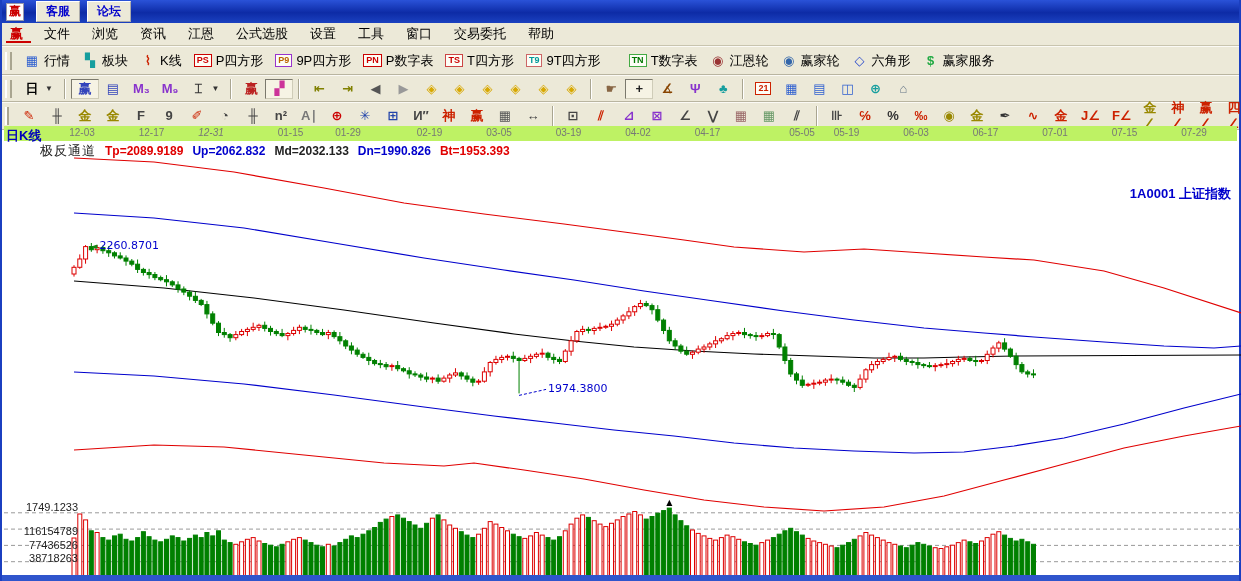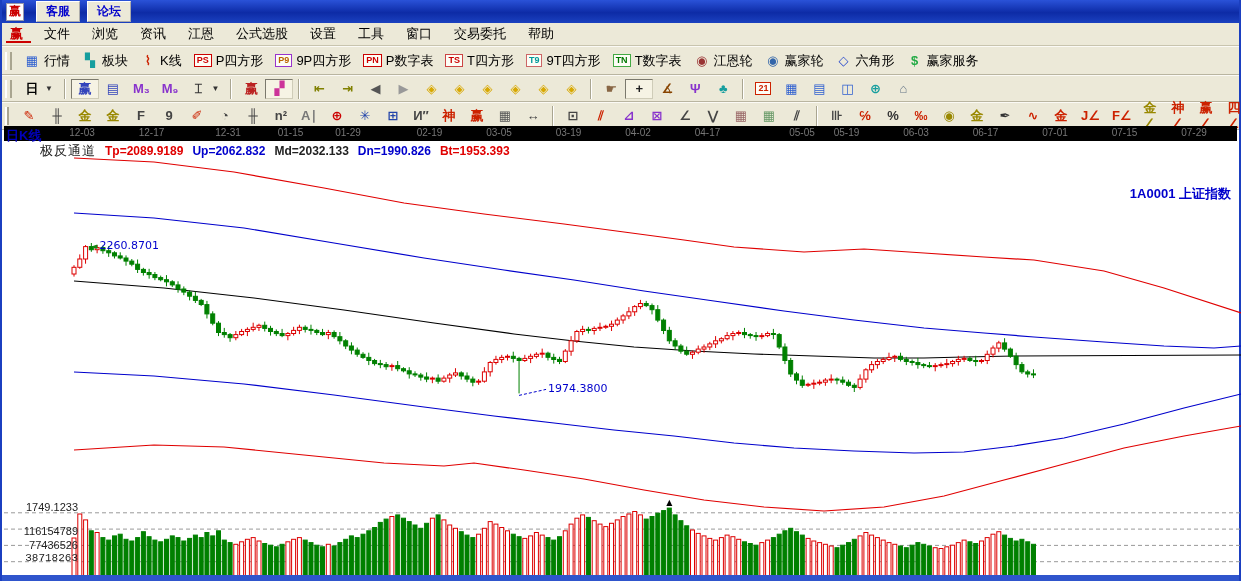--- a/index.html
+++ b/index.html
@@ -26,21 +26,21 @@
   .tb-handle{width:3px;height:18px;border-left:2px solid #fff;border-right:2px solid #a9a590;margin:0 6px 0 3px;}
   .tb-sep{width:0;height:20px;border-left:1px solid #a9a590;border-right:1px solid #fff;margin:0 5px;}
   .tb-btn{display:inline-flex;align-items:center;gap:4px;padding:1px 5px;font-size:13px;color:#000;border:1px solid transparent;}
   .tb-btn.pressed{background:#f6f3e4;border:1px inset #cfccb8;}
   .tb-icon{min-width:16px;height:16px;display:inline-flex;align-items:center;justify-content:center;
     font-size:13px;font-weight:bold;line-height:16px;}
   .tb-badge{font-size:9px;font-weight:bold;border:1px solid;padding:0 2px;line-height:11px;background:#fdfdf6;}
   .tb-arrow{font-size:8px;color:#333;margin-left:1px;}
   .tb-label{font-size:13px;white-space:nowrap;}
   
-  #datestrip{position:absolute;left:2px;right:2px;top:126px;height:15px;background:#000000;}
+  #datestrip{position:absolute;left:2px;right:2px;top:126px;height:15px;background:#bef264;}
   .date-tick{position:absolute;top:1px;width:44px;text-align:center;font-size:10px;color:#777;}
   #period-label{position:absolute;left:4px;top:127px;color:#0000bb;font-weight:bold;font-size:13px;z-index:5;}
   
   #chart{position:absolute;left:2px;right:2px;top:141px;height:434px;background:#fff;}
   #chart svg{position:absolute;left:0;top:0;}
   #info-line{position:absolute;left:36px;top:1px;display:flex;gap:9px;align-items:baseline;white-space:nowrap;z-index:4;}
   #indicator-name{font-size:13px;color:#222;letter-spacing:1px;}
   .ind-val{font-size:12px;font-weight:bold;}
   #symbol-label{position:absolute;right:6px;top:0;color:#0000cc;font-weight:bold;font-size:13px;z-index:4;margin-top:44px;}
   .vol-label{position:absolute;left:0;width:74px;text-align:right;font-size:11px;color:#222;z-index:4;}
@@ -99,21 +99,21 @@
       </span>
       <span class="tb-btn">
         <span class="tb-badge" style="border-color: rgb(204, 68, 68); color: rgb(204, 0, 0);">TS</span>
         <span class="tb-label">T四方形</span>
       </span>
       <span class="tb-btn">
         <span class="tb-badge" style="border-color: rgb(204, 102, 102); color: rgb(0, 153, 153);">T9</span>
         <span class="tb-label">9T四方形</span>
       </span>
       <span class="tb-btn">
-        <span class="tb-badge" style="border-color: rgb(68, 170, 68); color: rgb(0, 119, 0);">TN</span>
+        <span class="tb-badge" style="border-color: rgb(68, 170, 68); color: rgb(0, 119, 0); margin-left: 16px;">TN</span>
         <span class="tb-label">T数字表</span>
       </span>
       <span class="tb-btn">
         <span class="tb-icon" style="color: rgb(153, 51, 51);">◉</span>
         <span class="tb-label">江恩轮</span>
       </span>
       <span class="tb-btn">
         <span class="tb-icon" style="color: rgb(51, 102, 170);">◉</span>
         <span class="tb-label">赢家轮</span>
       </span>
@@ -354,21 +354,21 @@
         <span class="tb-icon" style="color: rgb(204, 34, 0);">赢∠</span>
       </span>
       <span class="tb-btn">
         <span class="tb-icon" style="color: rgb(204, 34, 0);">四∠</span>
       </span>
     </div>
 
   <div id="datestrip">
       <span class="date-tick" style="left: 56px;">12-03</span>
       <span class="date-tick" style="left: 125.5px;">12-17</span>
-      <span class="date-tick" style="left: 202px;">12-31</span>
+      <span class="date-tick" style="left: 185px; font-style: italic;">12-31</span>
       <span class="date-tick" style="left: 264.5px;">01-15</span>
       <span class="date-tick" style="left: 322px;">01-29</span>
       <span class="date-tick" style="left: 403.5px;">02-19</span>
       <span class="date-tick" style="left: 473px;">03-05</span>
       <span class="date-tick" style="left: 542.5px;">03-19</span>
       <span class="date-tick" style="left: 612px;">04-02</span>
       <span class="date-tick" style="left: 681.5px;">04-17</span>
       <span class="date-tick" style="left: 776px;">05-05</span>
       <span class="date-tick" style="left: 820.5px;">05-19</span>
       <span class="date-tick" style="left: 890px;">06-03</span>
@@ -385,21 +385,21 @@
     <span class="ind-val" style="color: rgb(224, 0, 0);">Tp=2089.9189</span>
         <span class="ind-val" style="color: rgb(0, 0, 204);">Up=2062.832</span>
         <span class="ind-val" style="color: rgb(34, 34, 34);">Md=2032.133</span>
         <span class="ind-val" style="color: rgb(0, 0, 204);">Dn=1990.826</span>
         <span class="ind-val" style="color: rgb(224, 0, 0);">Bt=1953.393</span>
       </div>
     <span id="symbol-label">1A0001  上证指数</span>
   <span class="vol-label" style="top: 360px;">1749.1233</span>
       <span class="vol-label" style="top: 384px;">116154789</span>
       <span class="vol-label" style="top: 398px;">77436526</span>
-      <span class="vol-label" style="top: 411px; font-family: Liberation Mono, monospace;">38718263</span>
+      <span class="vol-label" style="top: 411px;">38718263</span>
       <svg width="1237" height="434" viewBox="0 0 1237 434">
         <line x1="0" y1="420.7" x2="1237" y2="420.7" stroke="#999" stroke-dasharray="4 3"></line>
         <line x1="0" y1="404.4" x2="1237" y2="404.4" stroke="#999" stroke-dasharray="4 3"></line>
         <line x1="0" y1="388.1" x2="1237" y2="388.1" stroke="#999" stroke-dasharray="4 3"></line>
         <line x1="0" y1="371.8" x2="1237" y2="371.8" stroke="#999" stroke-dasharray="4 3"></line>
         <polyline points="70,17 150,21 230,31 320,47 400,62 480,73 560,83 620,91 680,99 730,106 800,111 860,108 920,112 980,116 1030,119 1100,130 1160,147 1237,172" fill="none" stroke="#e00000" stroke-width="1.2"></polyline>
         <polyline points="70,72 150,77 240,87 330,102 420,117 500,129 570,139 640,150 710,160 780,170 850,179 920,187 980,192 1030,196 1100,201 1160,205 1210,207 1237,205" fill="none" stroke="#0000cc" stroke-width="1.2"></polyline>
         <polyline points="70,140 160,147 250,157 340,169 430,182 510,193 570,200 630,206 690,210 750,213 810,215 870,217 920,217 960,216 1010,215 1237,214" fill="none" stroke="#000000" stroke-width="1.2"></polyline>
         <polyline points="70,231 150,235 240,243 330,254 420,266 490,275 550,282 610,289 670,295 730,302 790,307 850,310 910,312 960,311 1010,305 1060,297 1120,283 1180,267 1237,253" fill="none" stroke="#0000cc" stroke-width="1.2"></polyline>
         <polyline points="70,309 150,304 220,306 300,314 380,322 440,325 470,322 520,329 580,338 640,349 700,359 760,366 820,370 880,366 940,355 1000,339 1060,323 1120,307 1180,295 1237,285" fill="none" stroke="#e00000" stroke-width="1.2"></polyline>

